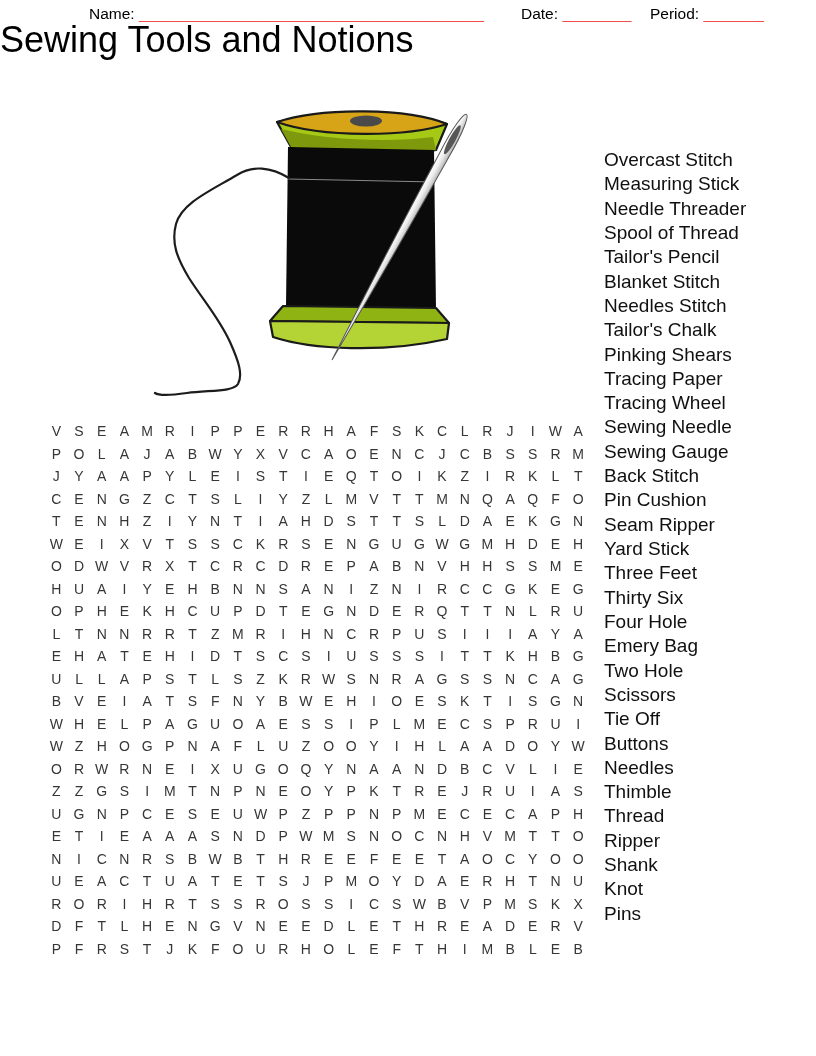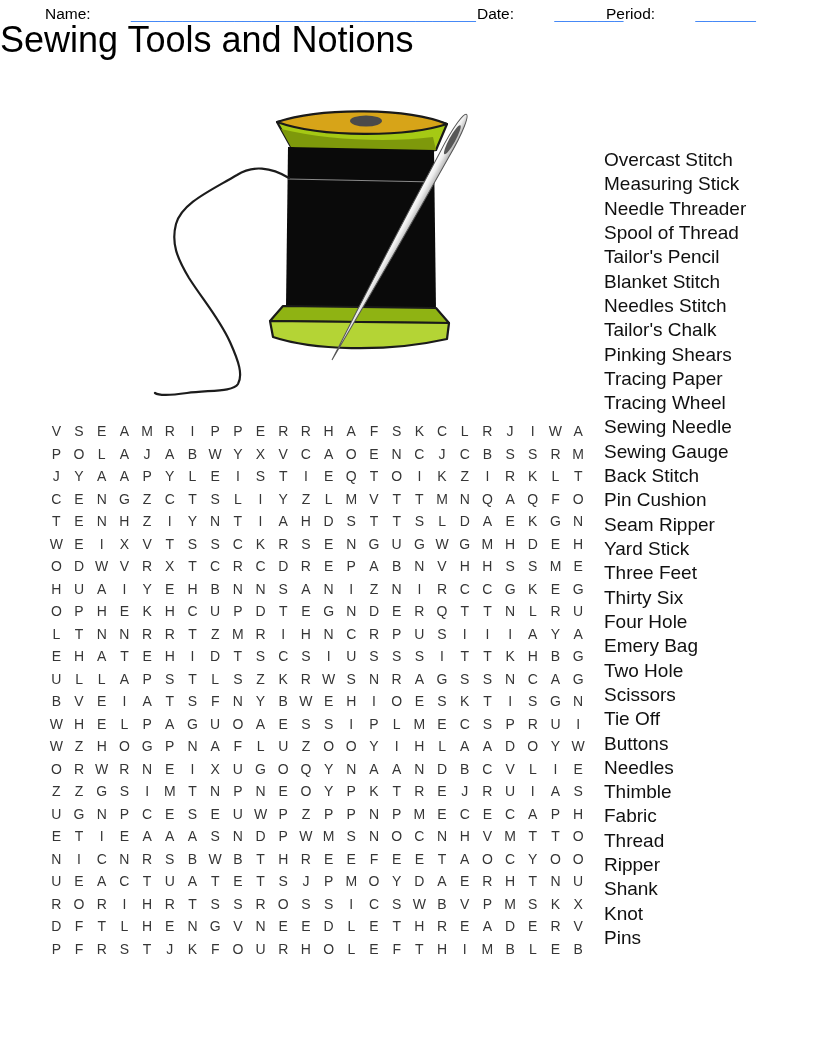--- a/index.html
+++ b/index.html
@@ -1,20 +1,20 @@
 <!DOCTYPE html>
 <html><head>
 <meta charset="utf-8">
 <style>
   html,body{margin:0;padding:0;background:#ffffff;}
   body{width:816px;height:1056px;position:relative;font-family:"Liberation Sans",sans-serif;color:#000;overflow:hidden;}
 
   .hdr{position:absolute;top:5px;font-size:15.5px;white-space:nowrap;color:#000;}
-  .hdr .lbl{letter-spacing:0;}
-  .hdr .line{letter-spacing:0;color:#3b82f6;margin-left:36px;}
+  .hdr .lbl{letter-spacing:0;margin-left:44px;}
+  .hdr .line{letter-spacing:0;color:#ef4444;}
   #hdr-name{left:45px;}
   #hdr-date{left:477px;}
   #hdr-period{left:606px;}
 
   #title{position:absolute;left:0;top:20px;width:816px;text-align:left;
          font-size:36px;font-weight:400;line-height:1.12;color:#000;}
 
   #spool-svg{position:absolute;left:130px;top:95px;}
 
   #grid{position:absolute;left:45px;top:420px;display:grid;}
@@ -676,21 +676,20 @@
       <div class="word">Three Feet</div>
       <div class="word">Thirty Six</div>
       <div class="word">Four Hole</div>
       <div class="word">Emery Bag</div>
       <div class="word">Two Hole</div>
       <div class="word">Scissors</div>
       <div class="word">Tie Off</div>
       <div class="word">Buttons</div>
       <div class="word">Needles</div>
       <div class="word">Thimble</div>
-      <div class="word">Fabric</div>
       <div class="word">Thread</div>
       <div class="word">Ripper</div>
       <div class="word">Shank</div>
       <div class="word">Knot</div>
       <div class="word">Pins</div>
     </div>
 
 </div>
 
 </body></html>

